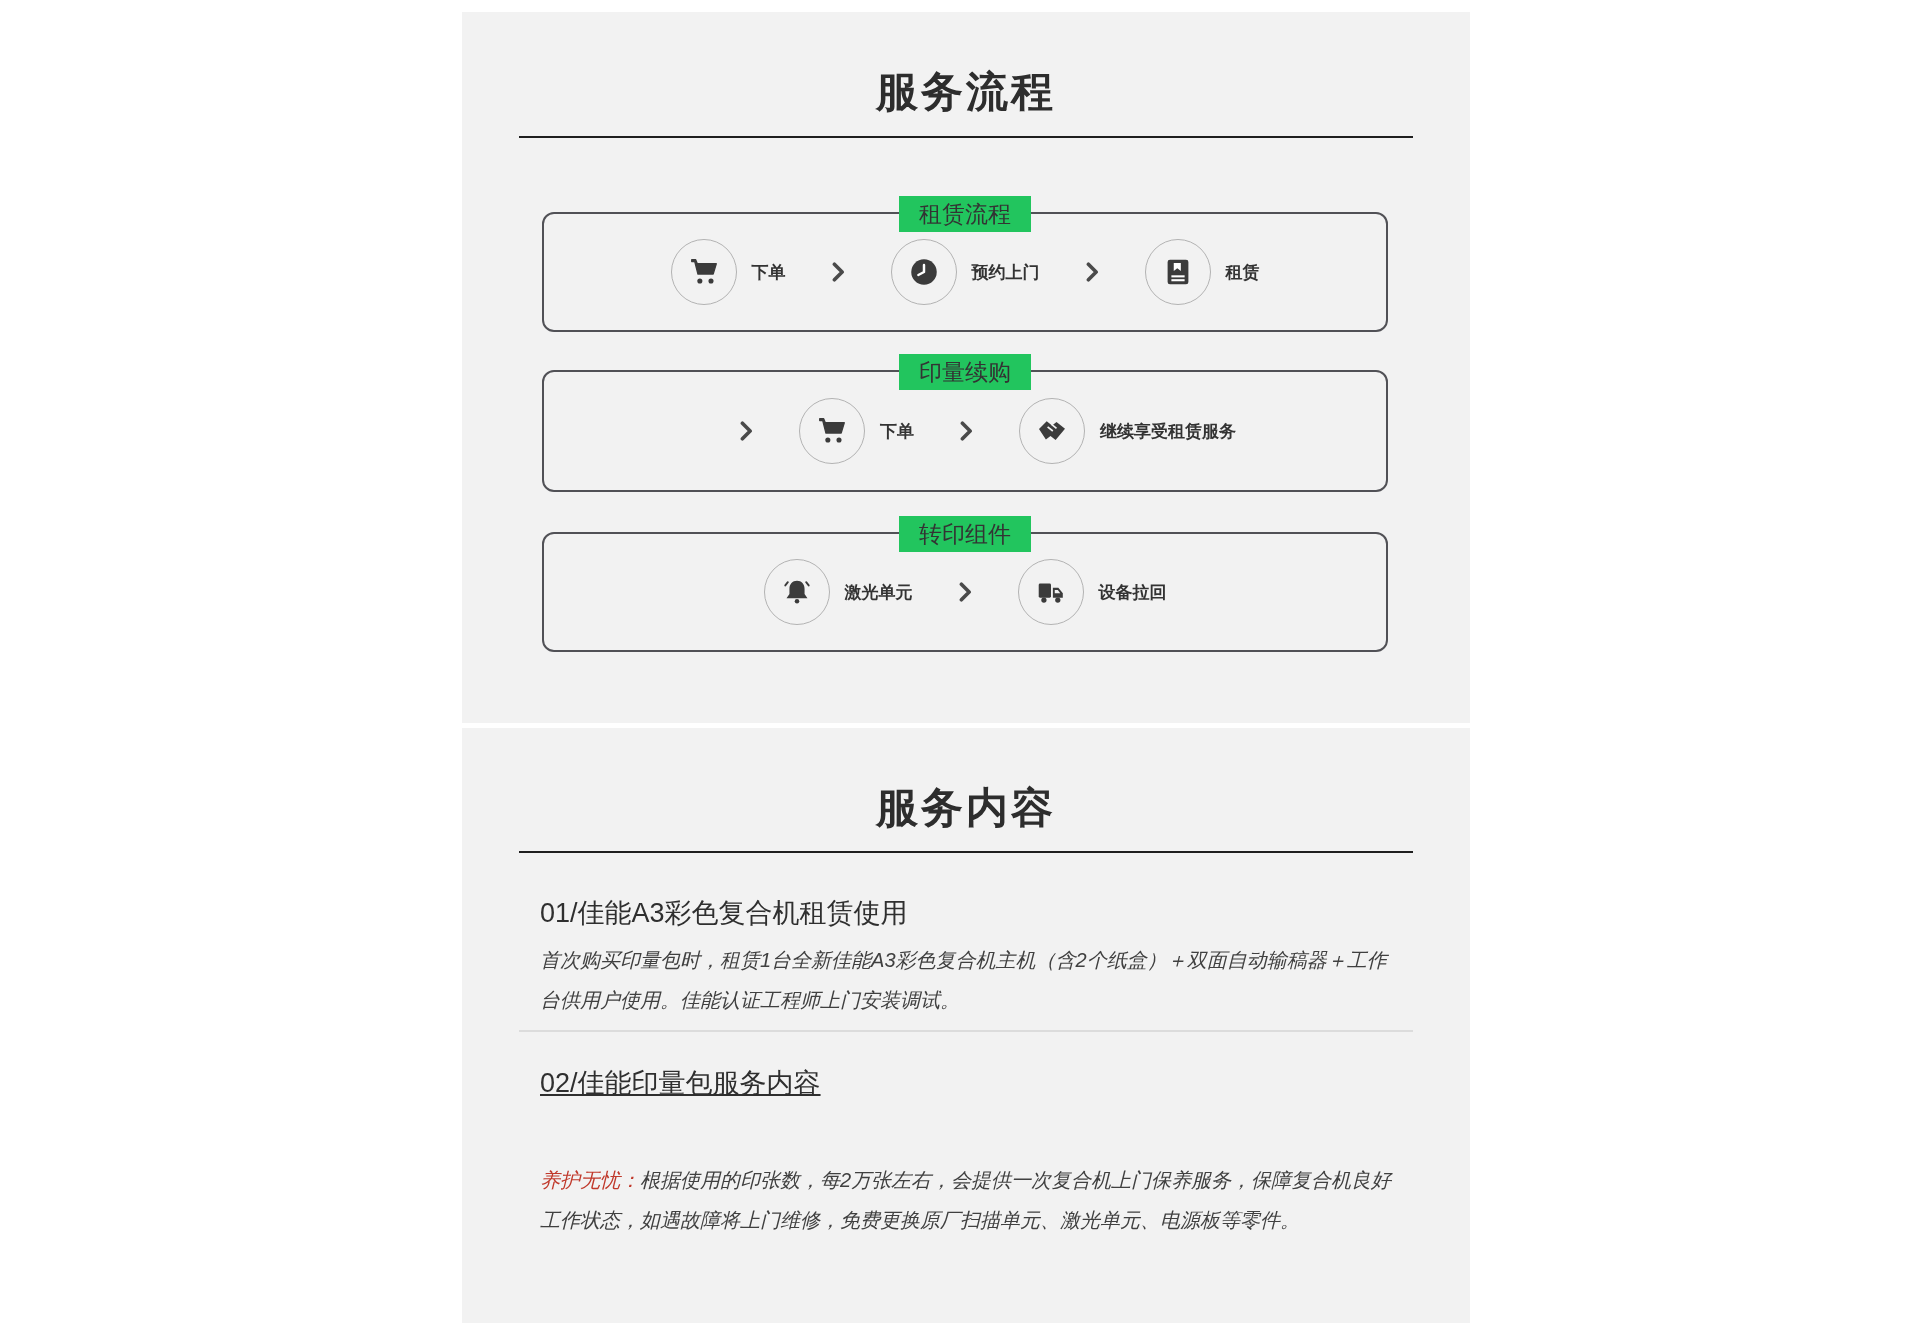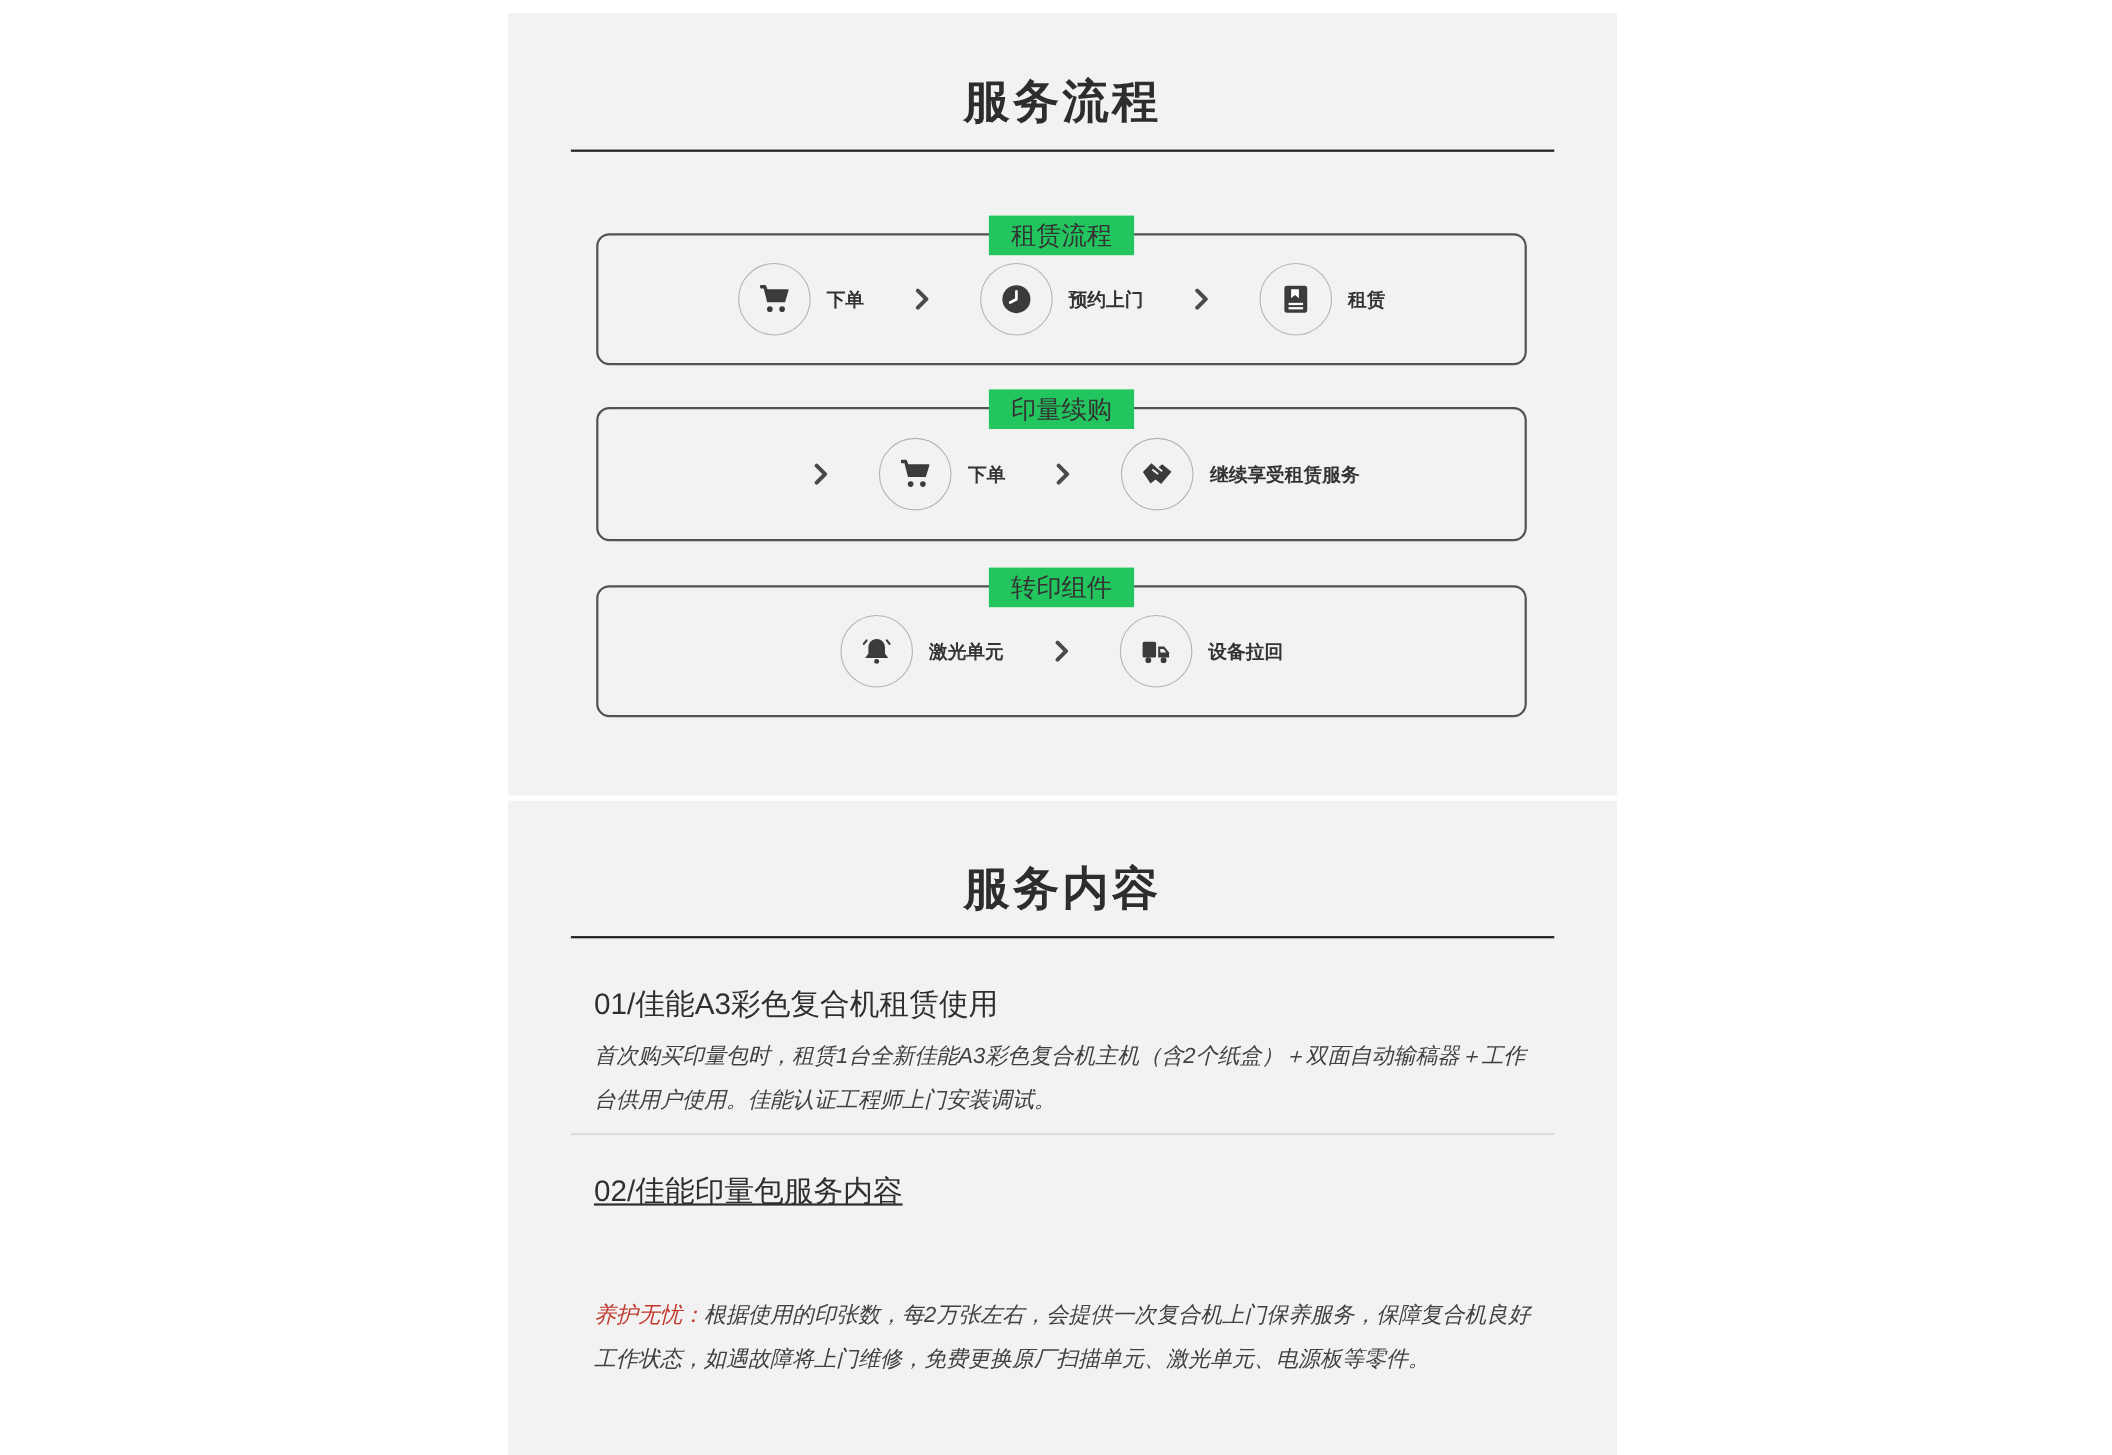--- a/index.html
+++ b/index.html
@@ -48,21 +48,21 @@
     font-weight:400; color:#2f2f2f; white-space:nowrap;
   }
   .h01 { top:168px; }
   .h02 { top:338px;text-decoration:underline; }
   .body-p {
     position:absolute; left:78px; width:862px;
     font-size:20px; line-height:40px; color:#404040;font-style:italic;
   }
   .p1 { top:212px; }
   .p2a { top:384px; }
-  .p2b { top:448px; }
+  .p2b { top:432px; }
   .red { color:#c0392b; }
   .divider { position:absolute; left:57px; top:302px; width:894px; height:2px; background:#dcdcdc; }
 </style>
 </head>
 <body>
 
 <div>
 
   <section class="panel panel-top">
     <h1 class="sec-title">服务流程</h1>

